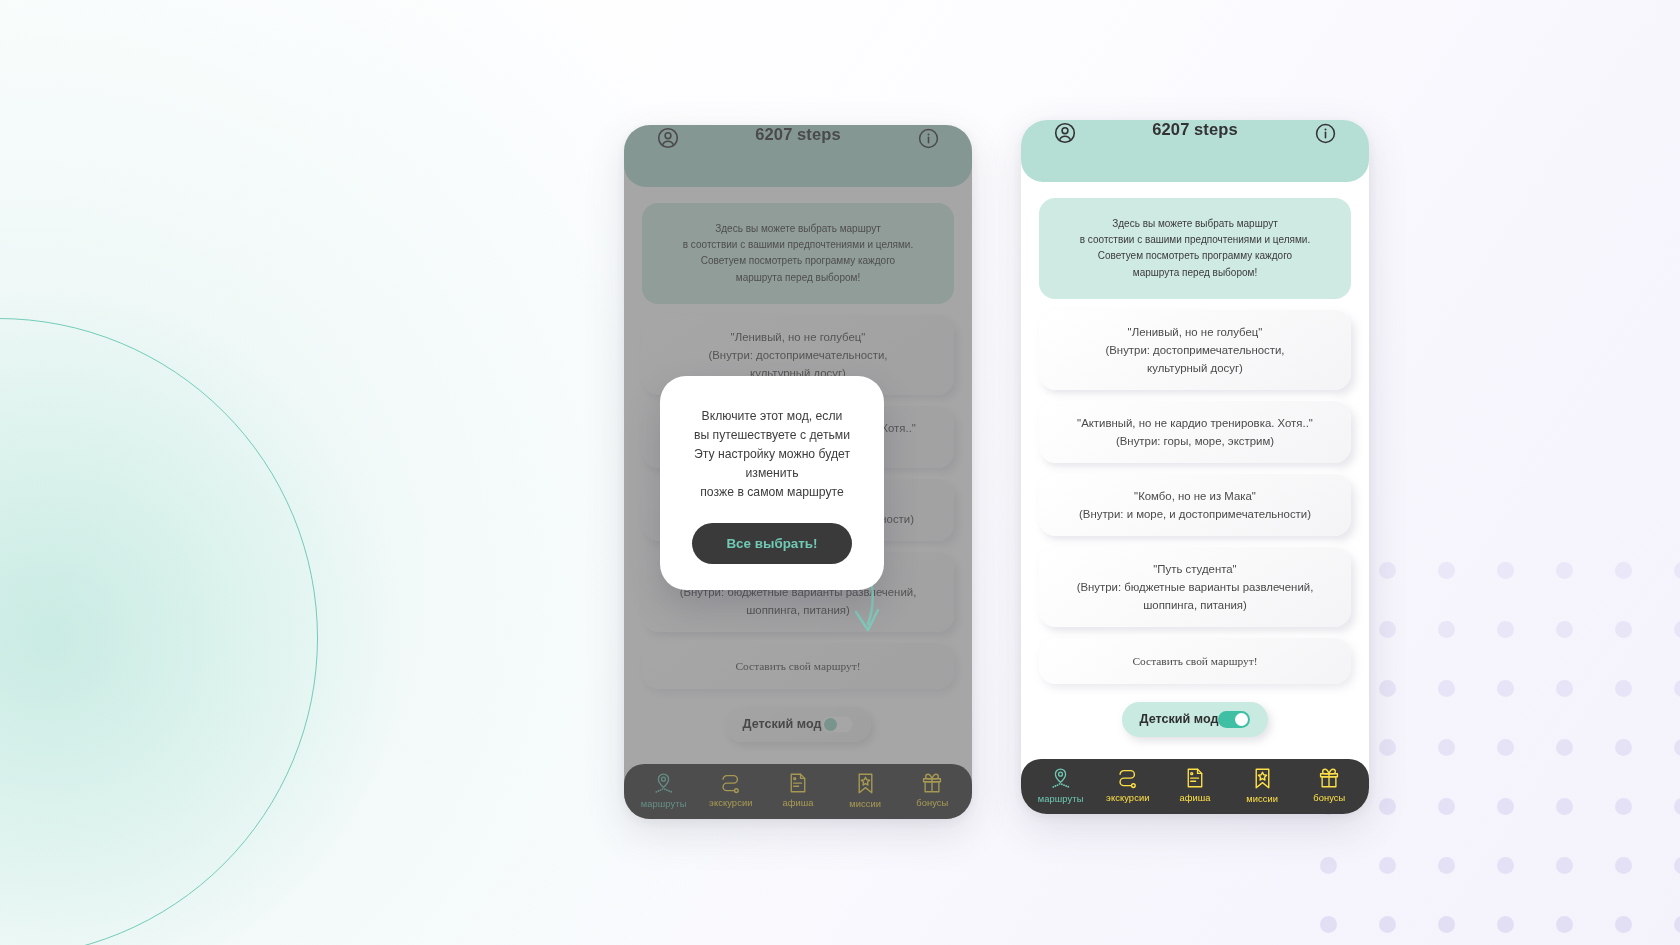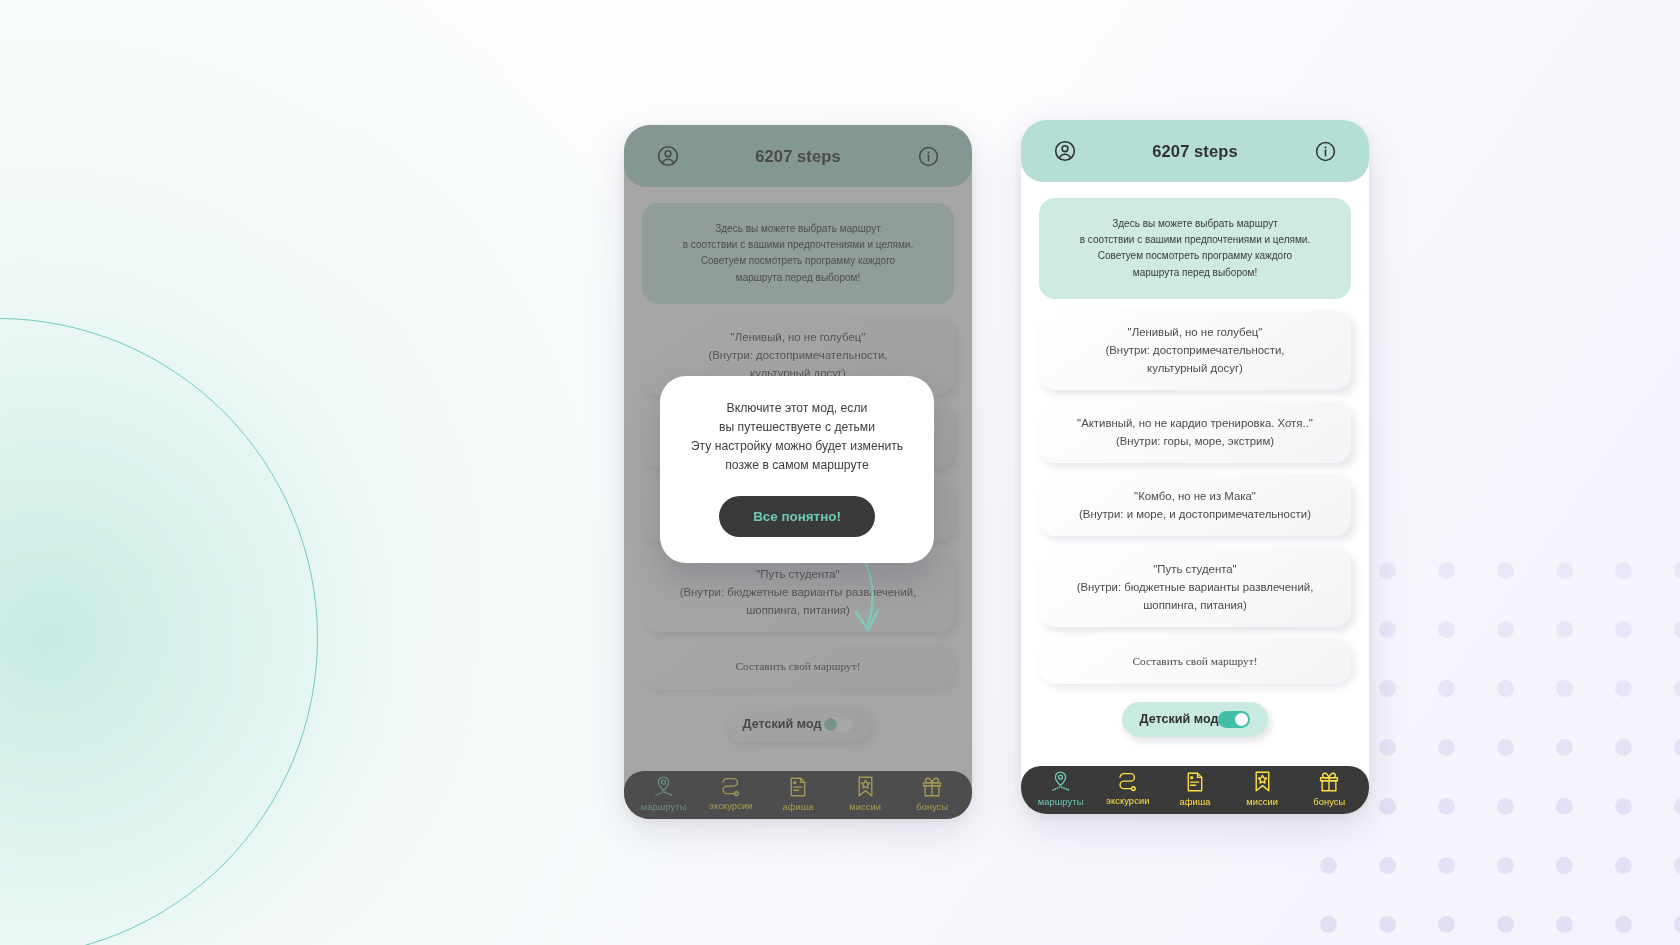--- a/index.html
+++ b/index.html
@@ -71,21 +71,20 @@
   }
   #phone-left  { left: 624px; top: 125px; width: 348px; height: 694px; }
   #phone-right { left: 1021px; top: 120px; width: 348px; height: 694px; }
 
   .ph-header {
     position: relative;
     height: 62px;
     border-radius: 0 0 22px 22px;
     background: #b5ded4;
     display: flex;
-    align-items: center;
     padding: 0 31px;
     flex: 0 0 auto;
   }
   .ph-header .title {
     position: absolute;
     left: 0; right: 0;
     text-align: center;
     font-size: 16.5px;
     font-weight: 700;
     color: #333;
@@ -168,21 +167,21 @@
     position: absolute;
     top: 2px;
     width: 13px; height: 13px;
     border-radius: 50%;
   }
   .sw.on  .knob { right: 2.5px; background: #ffffff; }
   .sw.off .knob { left: 2.5px;  background: #9bd6c8; }
 
   .ph-nav {
     flex: 0 0 auto;
-    height: 48px;
+    height: 55px;
     background: #3a3a3a;
     border-radius: 20px 20px 0 0;
     display: flex;
     align-items: center;
     justify-content: space-around;
     padding: 0 6px 3px;
   }
   .nav-item {
     display: flex;
     flex-direction: column;
@@ -198,24 +197,24 @@
   
   .dim {
     position: absolute;
     inset: 0;
     background: rgba(92,92,92,.55);
     z-index: 10;
   }
   .modal {
     position: absolute;
     left: 660px; top: 376px;
-    width: 274px;
+    width: 224px;
     background: #fff;
     border-radius: 26px;
-    padding: 23px 20px 26px;
+    padding: 31px 20px 26px;
     text-align: center;
     z-index: 30;
     box-shadow: 0 16px 34px rgba(60,60,80,.22);
   }
   .modal .txt {
     font-size: 12.2px;
     line-height: 1.55;
     color: #3d3d3d;
     white-space: pre-line;
   }
@@ -399,21 +398,21 @@
       </div>
 
     <div class="dim"></div>
   </div>
 
   <div class="modal">
     <div class="txt">Включите этот мод, если
 вы путешествуете с детьми
 Эту настройку можно будет изменить
 позже в самом маршруте</div>
-    <button class="ok-btn">Все понятно!</button>
+    <button class="ok-btn">Все выбрать!</button>
   </div>
 
   <svg class="arrow" width="80" height="125" viewBox="0 0 80 125" fill="none">
     <path d="M14 8 C 48 26, 60 70, 48 104" stroke="#7fcbbb" stroke-width="2.4" fill="none" stroke-linecap="round"></path>
     <path d="M36 92 L48 110 L58 90" stroke="#7fcbbb" stroke-width="2.4" fill="none" stroke-linecap="round" stroke-linejoin="round"></path>
   </svg>
 
   <div class="phone" id="phone-right">
 
     <div class="ph-header">

